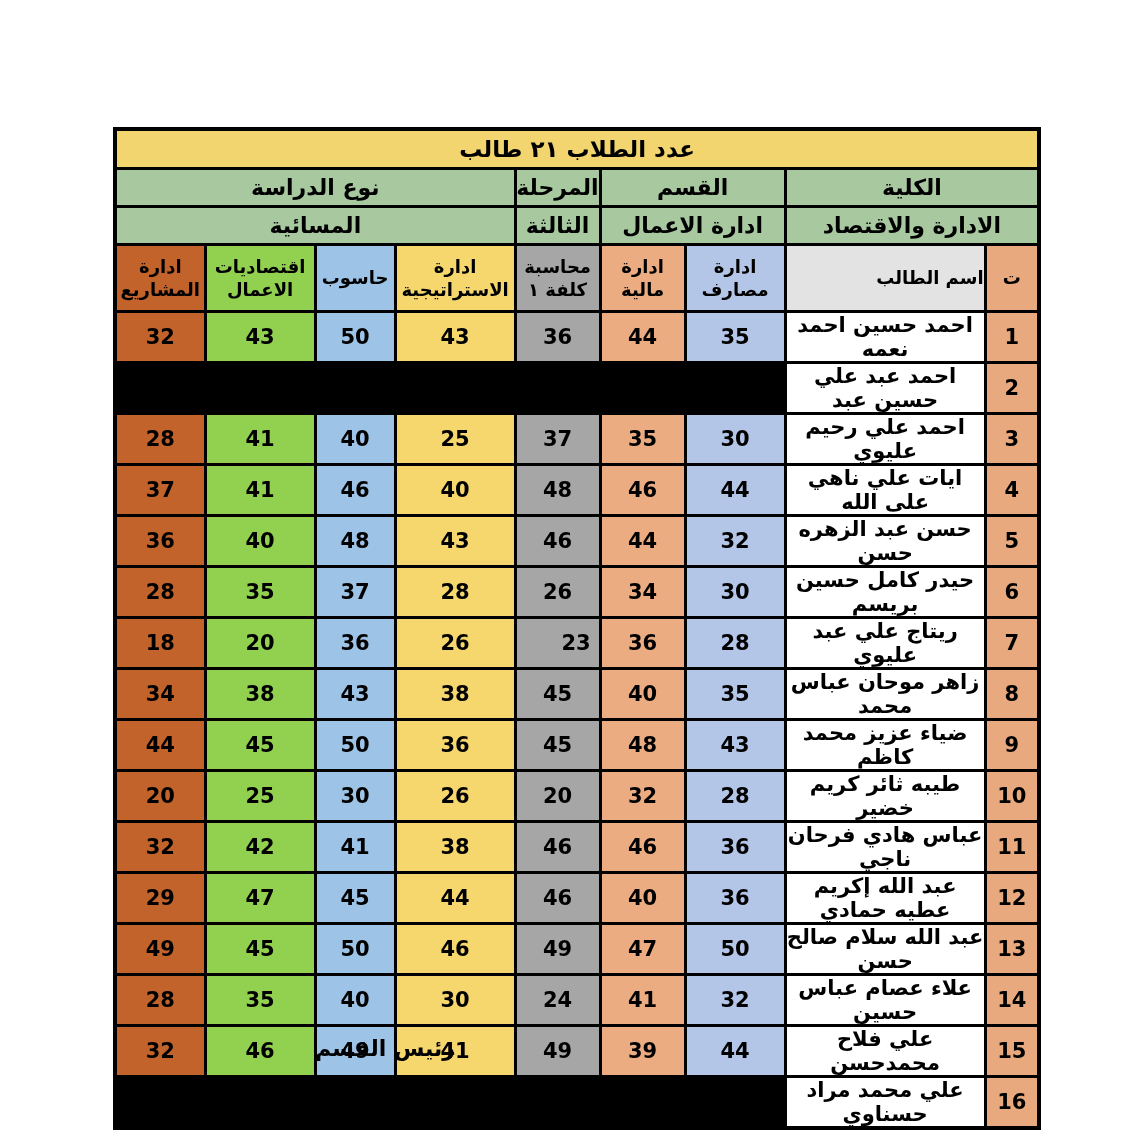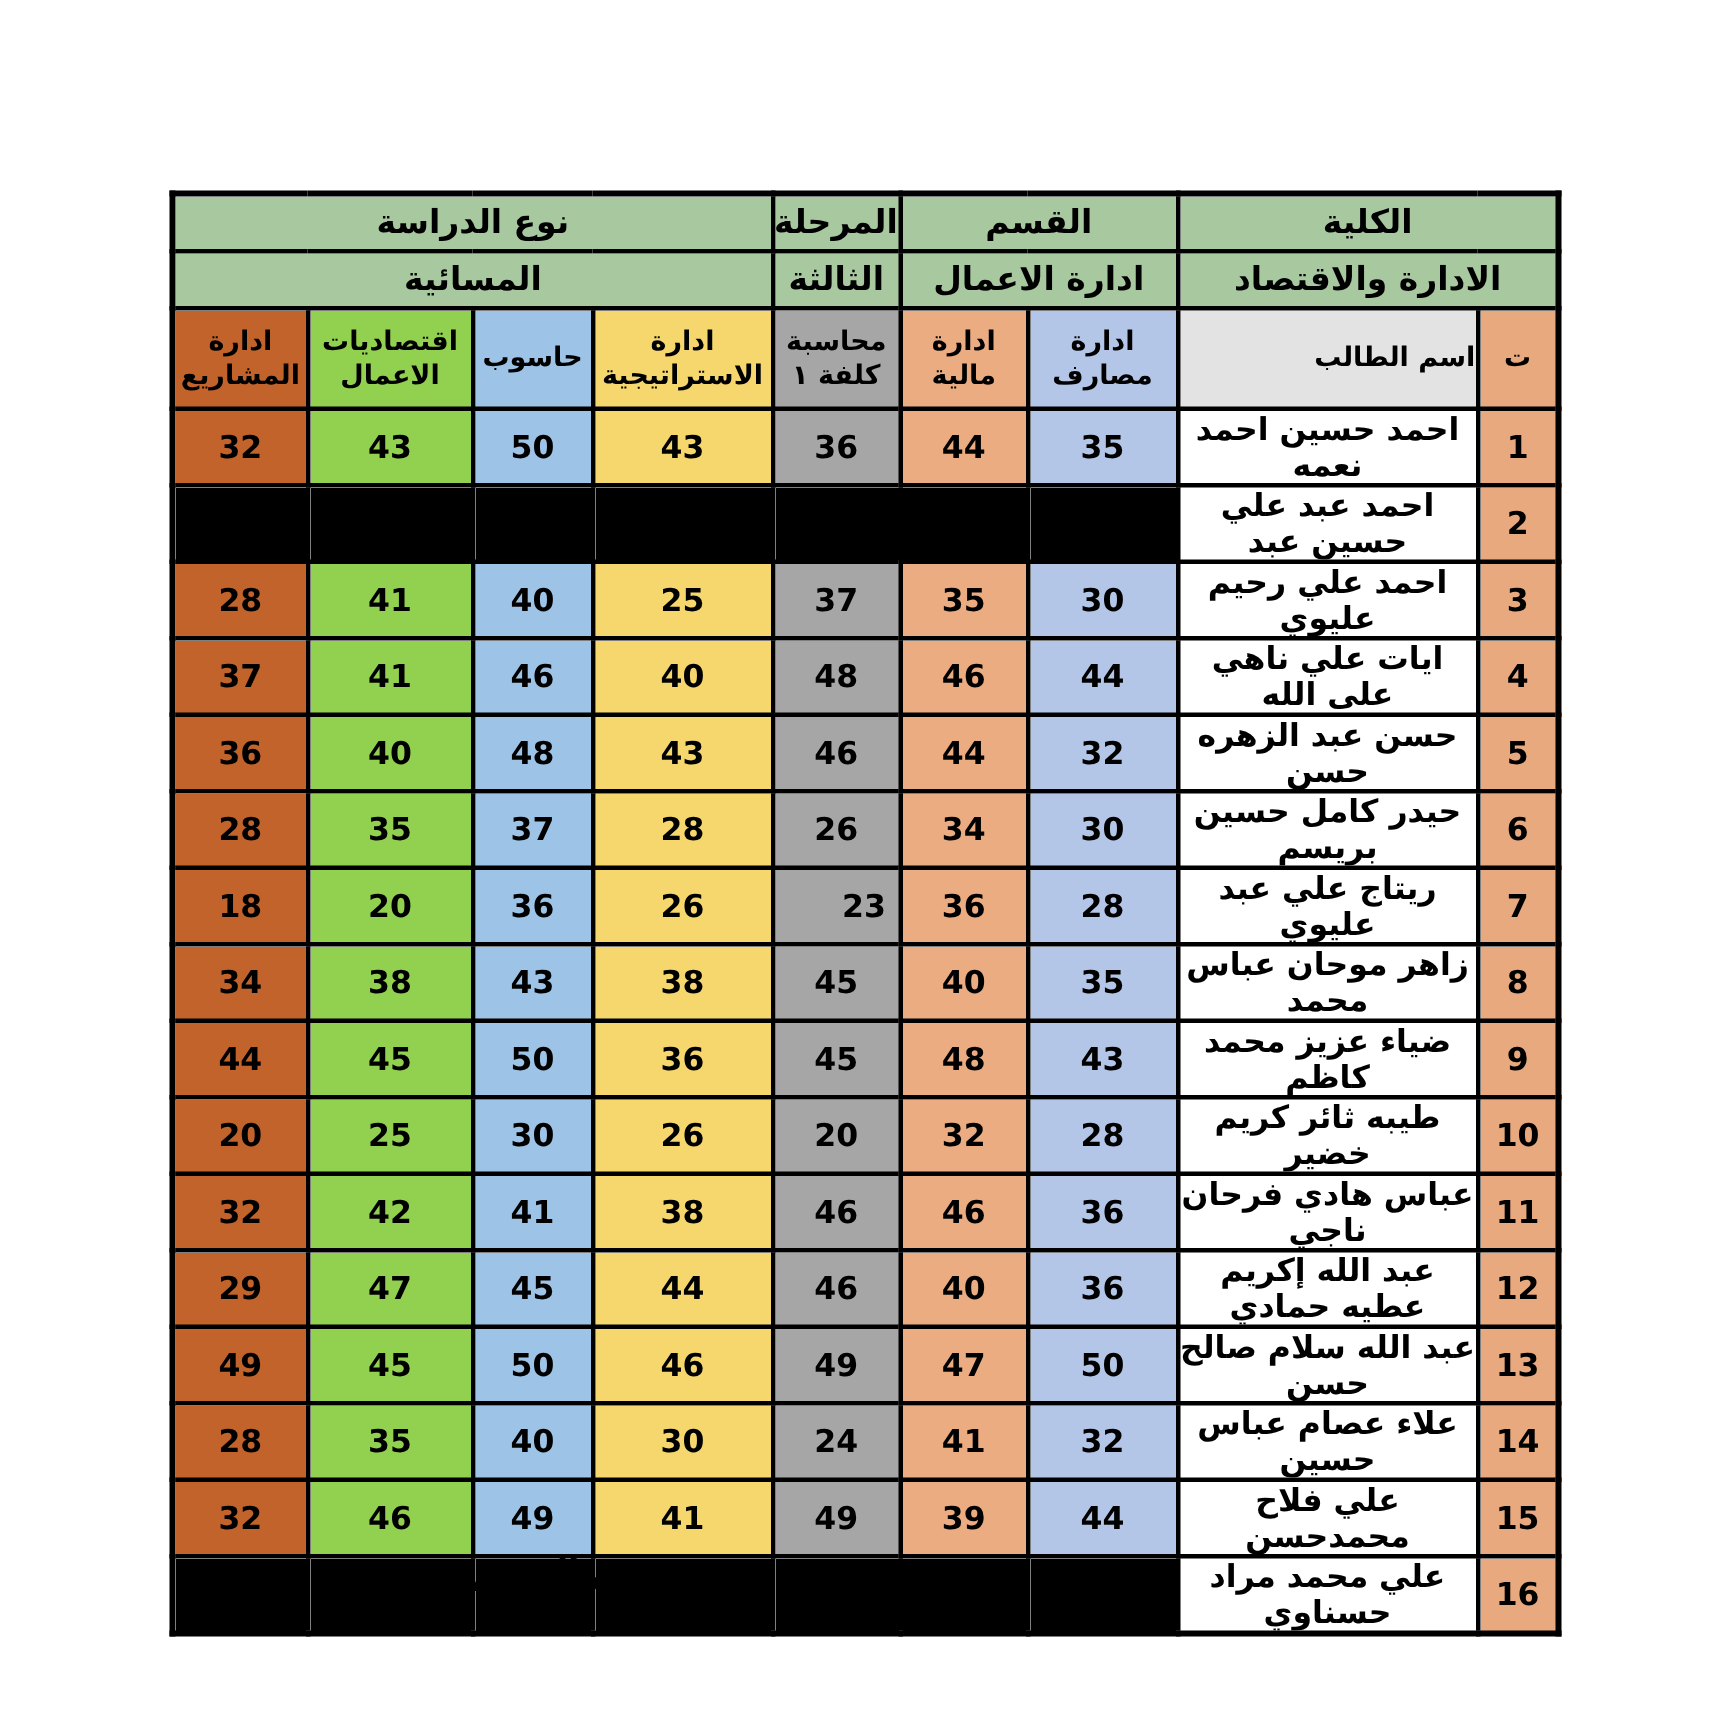--- a/index.html
+++ b/index.html
@@ -46,20 +46,23 @@
         <col style="width:100px">
       <col style="width:85px">
         <col style="width:85px">
         <col style="width:120px">
       <col style="width:80px">
         <col style="width:110px">
         <col style="width:90px">
     </colgroup>
     <tbody>
       <tr>
+        <td colspan="9" class="band-yellow">عدد الطلاب ٢١ طالب</td>
+      </tr>
+      <tr>
         <td colspan="2" class="band-green">الكلية</td>
         <td colspan="2" class="band-green">القسم</td>
         <td class="band-green">المرحلة</td>
         <td colspan="4" class="band-green">نوع الدراسة</td>
       </tr>
       <tr>
         <td colspan="2" class="band-green vals">الادارة والاقتصاد</td>
         <td colspan="2" class="band-green vals">ادارة الاعمال</td>
         <td class="band-green vals">الثالثة</td>
         <td colspan="4" class="band-green vals">المسائية</td>

